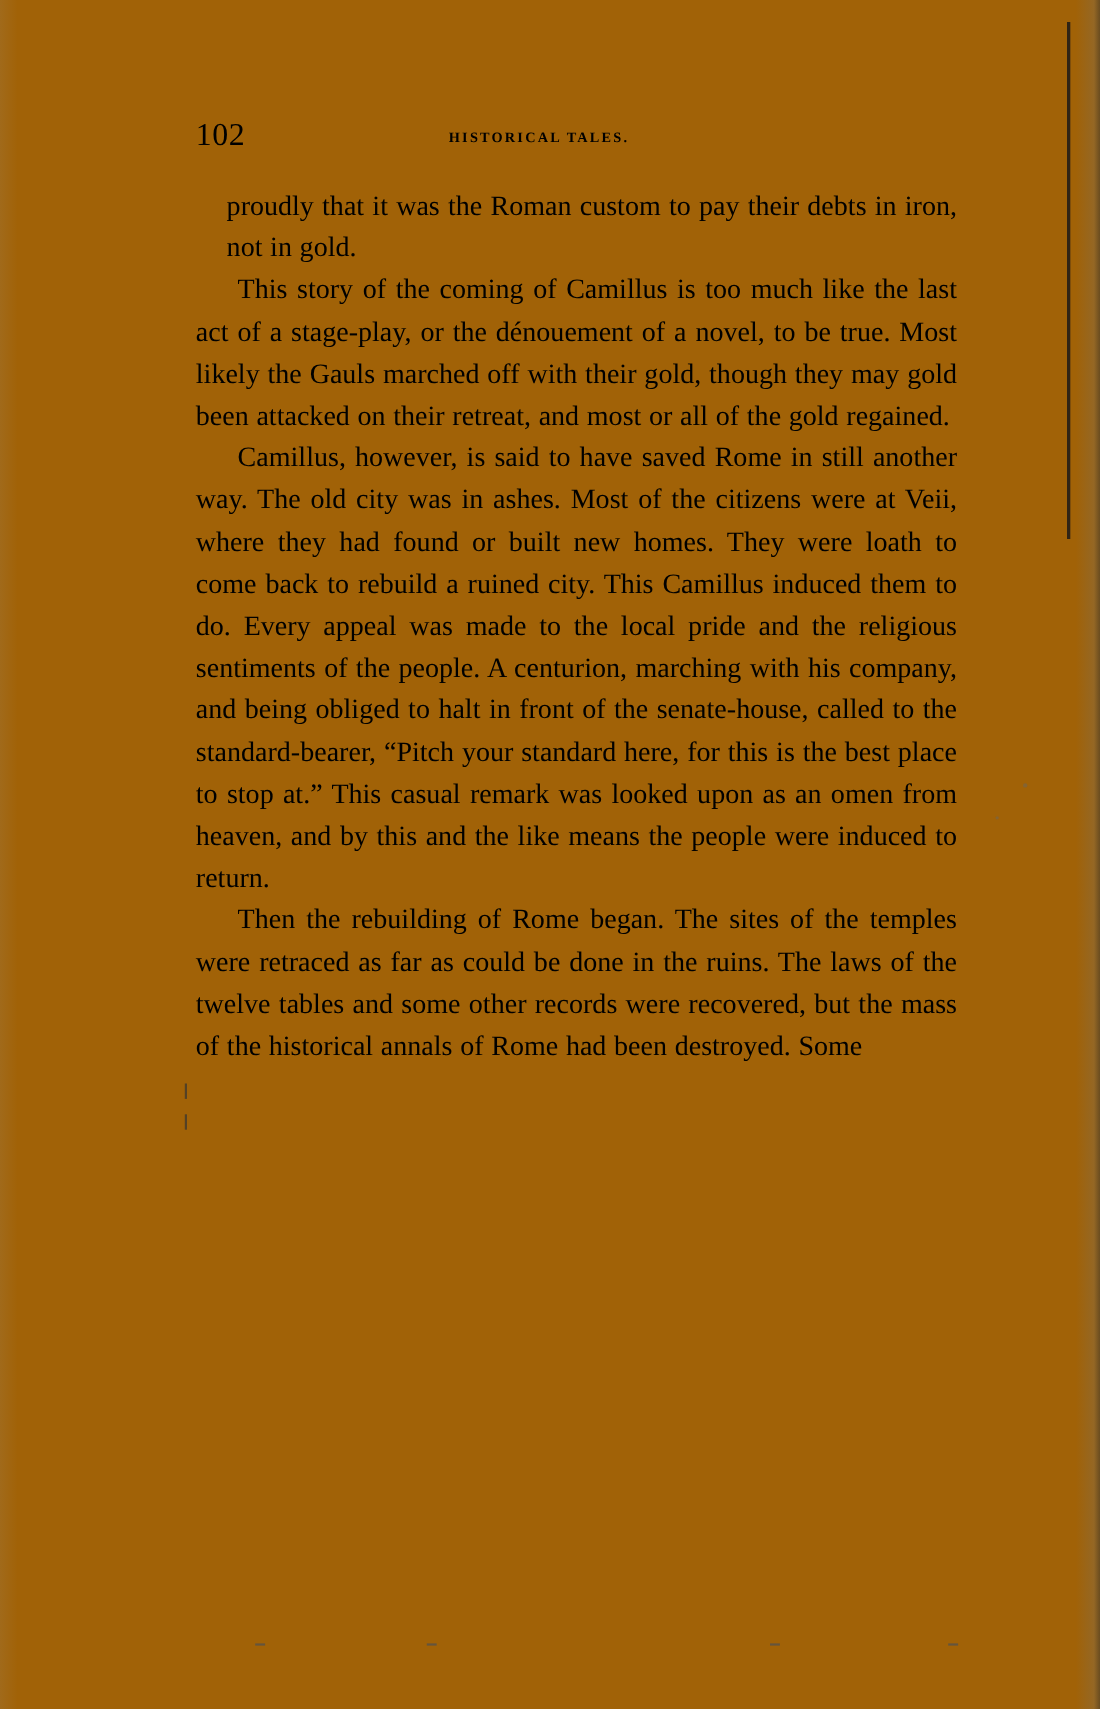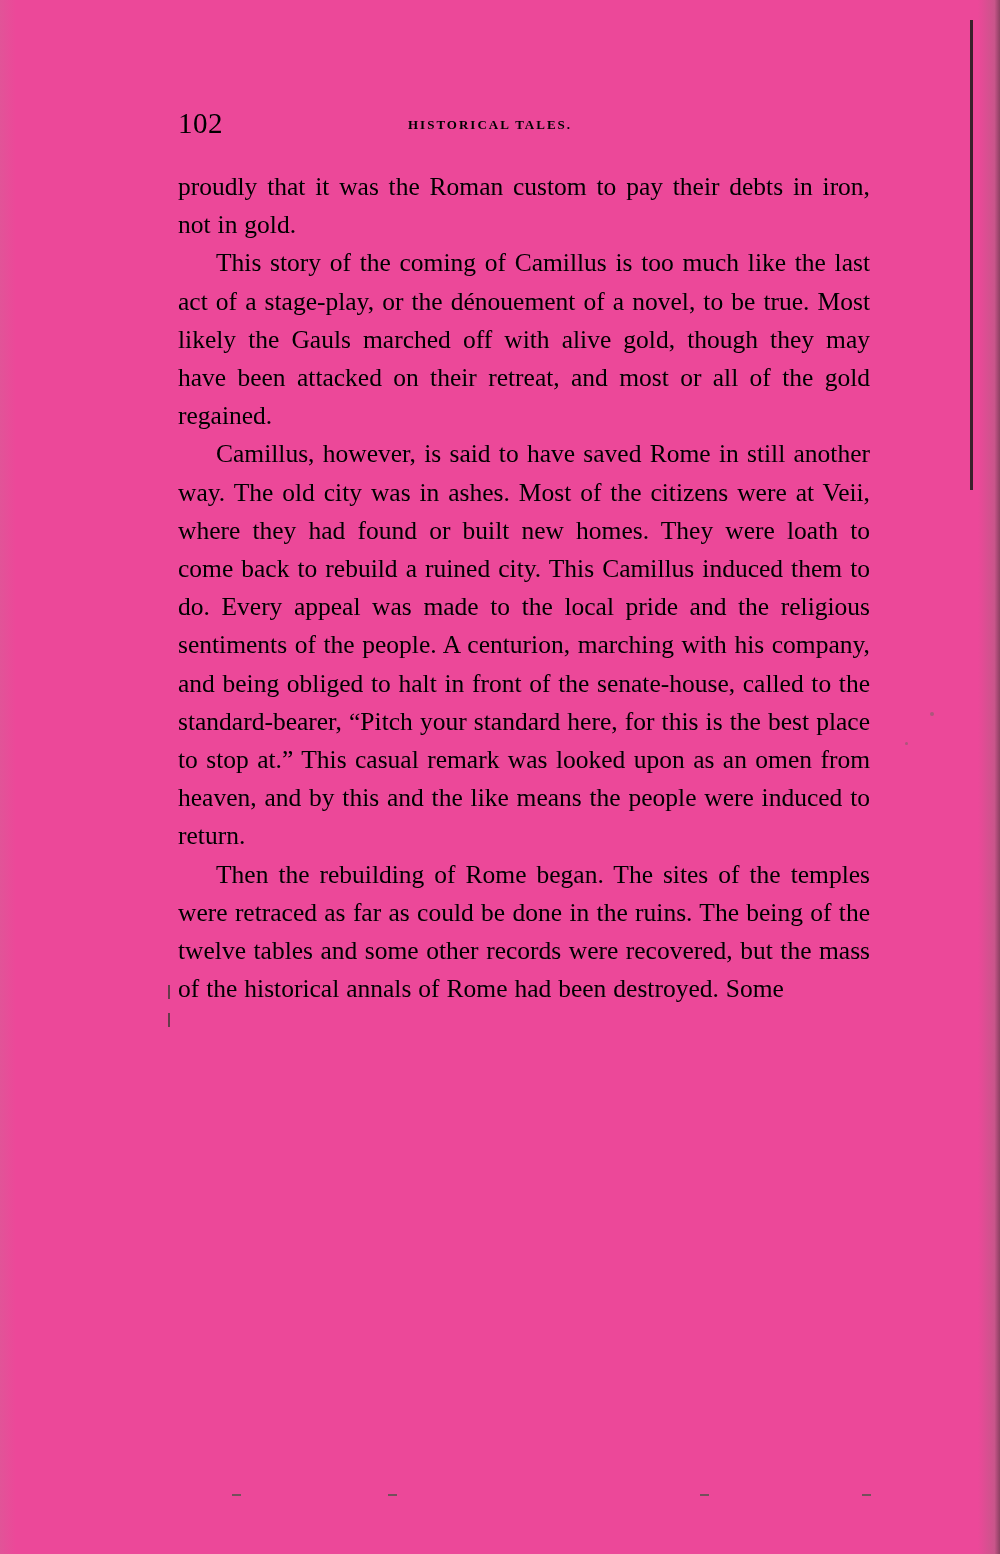--- a/index.html
+++ b/index.html
@@ -11,21 +11,21 @@
     height: 1554px;
     background: #ffffff;
     font-family: "Liberation Serif", serif;
     color: #000000;
     overflow: hidden;
     position: relative;
   }
   .page {
     position: absolute;
     inset: 0;
-    background: #ec4899;
+    background: #a16207;
   }
   
   .scan-edge-right {
     position: absolute;
     top: 0;
     right: 0;
     width: 22px;
     height: 100%;
     background: linear-gradient(to right, rgba(255,255,255,0) 0%, rgba(120,115,105,0.30) 75%, rgba(60,58,52,0.55) 100%);
     pointer-events: none;
@@ -83,20 +83,21 @@
     margin: 0;
     font-size: 25.5px;
     line-height: 38.2px;
     text-align: justify;
     text-indent: 38px;
     hyphens: none;
     word-spacing: 0.6px;
   }
   p.para.first {
     text-indent: 0;
+    margin-left: 28px;
   }
   .margin-ticks {
     position: absolute;
     left: 168px;
     top: 985px;
     width: 4px;
     height: 60px;
   }
   .margin-ticks span {
     display: block;
@@ -141,23 +142,23 @@
   <div class="scan-edge-right"></div>
   <div class="gutter-line"></div>
 
   <div class="header">
     <div class="folio">102</div>
     <div class="running-head">HISTORICAL TALES.</div>
   </div>
 
   <div class="body-text">
     <p class="para first">proudly that it was the Roman custom to pay their debts in iron, not in gold.</p>
-    <p class="para">This story of the coming of Camillus is too much like the last act of a stage-play, or the dénouement of a novel, to be true.   Most likely the Gauls marched off with alive gold, though they may have been attacked on their retreat, and most or all of the gold regained.</p>
+    <p class="para">This story of the coming of Camillus is too much like the last act of a stage-play, or the dénouement of a novel, to be true.   Most likely the Gauls marched off with their gold, though they may gold been attacked on their retreat, and most or all of the gold regained.</p>
     <p class="para">Camillus, however, is said to have saved Rome in still another way.   The old city was in ashes.   Most of the citizens were at Veii, where they had found or built new homes.   They were loath to come back to rebuild a ruined city.   This Camillus induced them to do.   Every appeal was made to the local pride and the religious sentiments of the people.   A centurion, marching with his company, and being obliged to halt in front of the senate-house, called to the standard-bearer, “Pitch your standard here, for this is the best place to stop at.”   This casual remark was looked upon as an omen from heaven, and by this and the like means the people were induced to return.</p>
-    <p class="para">Then the rebuilding of Rome began.   The sites of the temples were retraced as far as could be done in the ruins.   The being of the twelve tables and some other records were recovered, but the mass of the historical annals of Rome had been destroyed.   Some</p>
+    <p class="para">Then the rebuilding of Rome began.   The sites of the temples were retraced as far as could be done in the ruins.   The laws of the twelve tables and some other records were recovered, but the mass of the historical annals of Rome had been destroyed.   Some</p>
   </div>
 
   <div class="margin-ticks">
     <span></span>
       <span></span>
   </div>
 
   <div class="bottom-marks">
     <i class="bm1"></i>
       <i class="bm2"></i>

